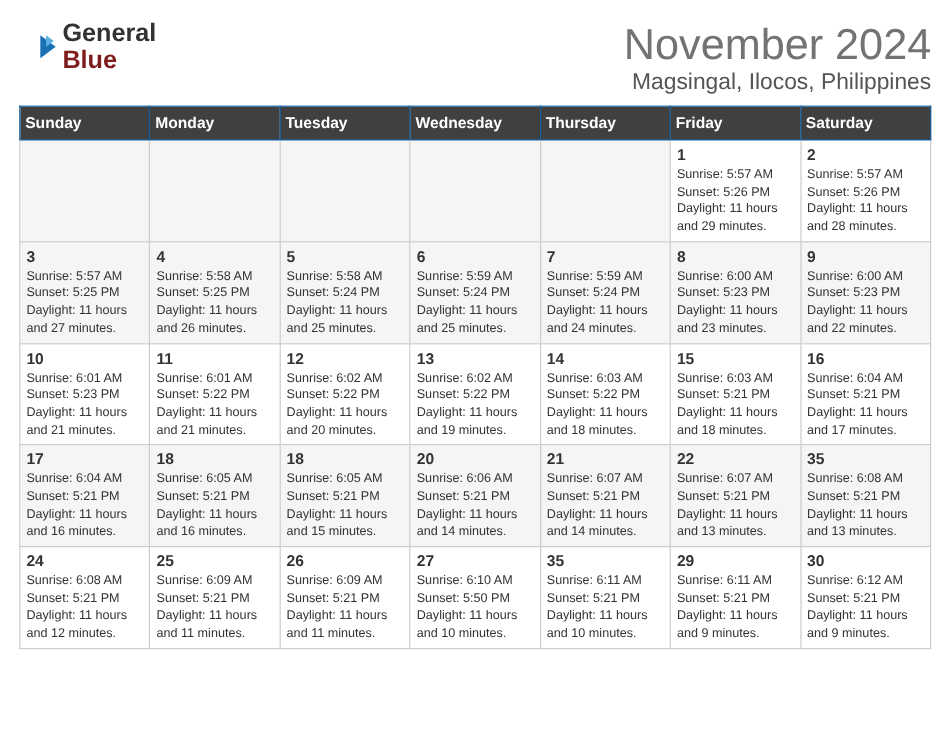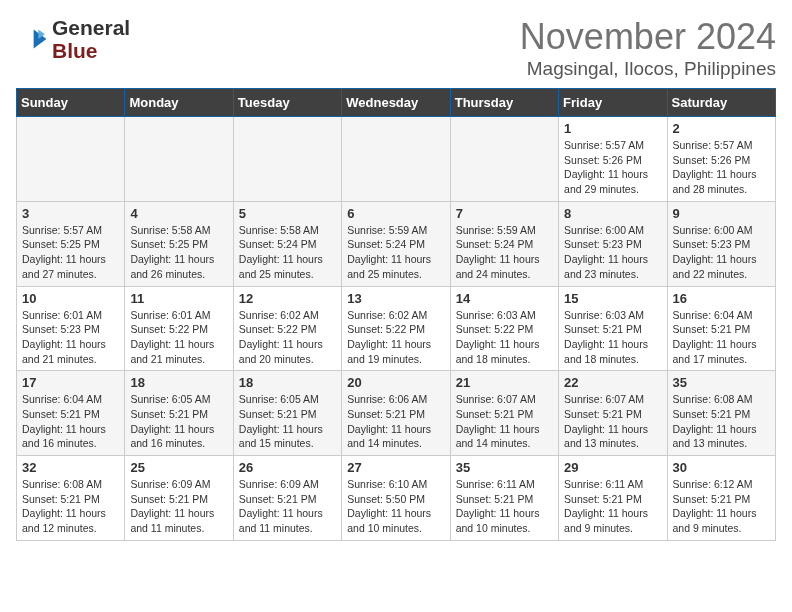--- a/index.html
+++ b/index.html
@@ -294,21 +294,21 @@
         <td>
           <span class="day-num">35</span>
           <div class="day-info">Sunrise: 6:08 AM
 Sunset: 5:21 PM
 Daylight: 11 hours
 and 13 minutes.</div>
         </td>
       </tr>
       <tr class="week-row">
         <td>
-          <span class="day-num">32</span>
+          <span class="day-num">24</span>
           <div class="day-info">Sunrise: 6:08 AM
 Sunset: 5:21 PM
 Daylight: 11 hours
 and 12 minutes.</div>
         </td>
         <td>
           <span class="day-num">25</span>
           <div class="day-info">Sunrise: 6:09 AM
 Sunset: 5:21 PM
 Daylight: 11 hours

